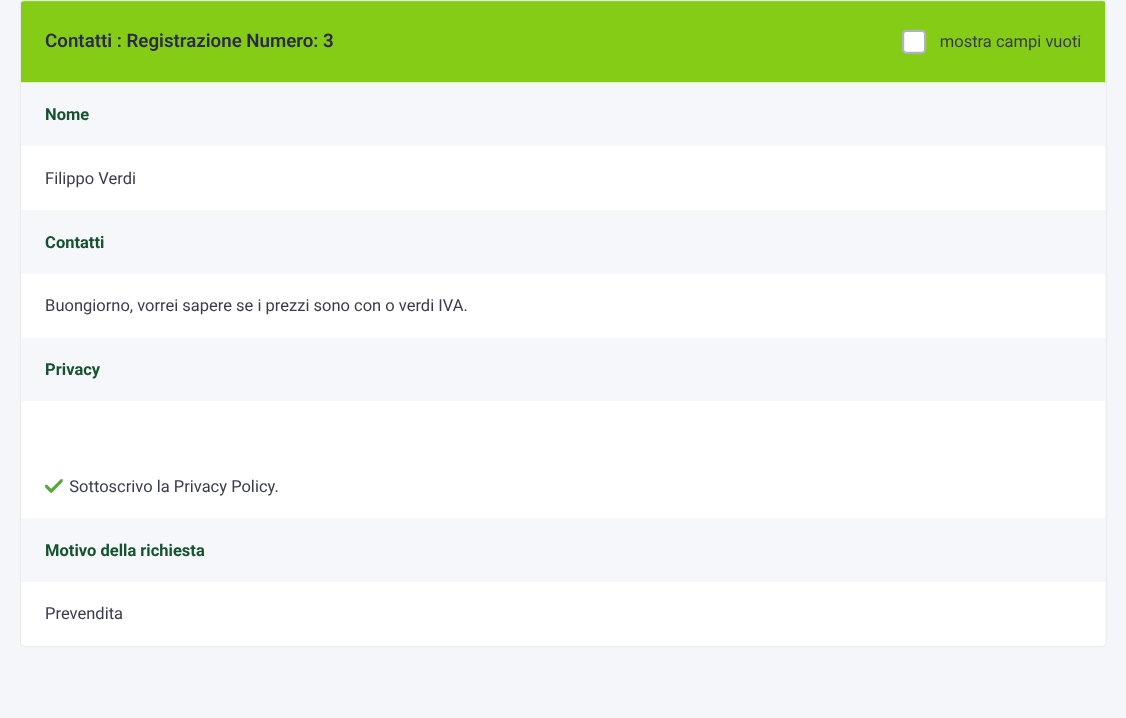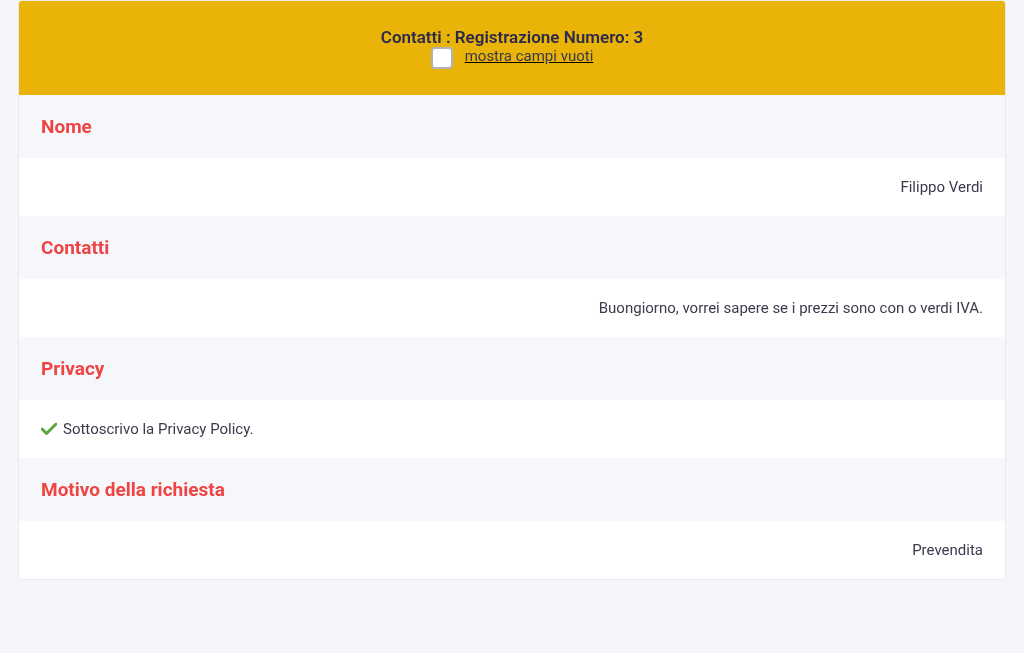--- a/index.html
+++ b/index.html
@@ -19,67 +19,66 @@
       border: 1px solid #e8e9ed;
       border-radius: 4px;
       margin: 0 18px;
       overflow: hidden;
     }
     .header {
       display: flex;
       justify-content: space-between;
       align-items: center;
       padding: 26px 22px 26px 22px;
-      background-color: #eab308;
-      flex-direction: column;
+      background-color: #84cc16;
     }
     .header-title {
       font-size: 17px;
       font-weight: 600;
       color: #2b2a4c;
     }
     .toggle-wrapper {
       display: flex;
+      align-items: center;
       gap: 12px;
-      text-decoration: underline;
     }
     .checkbox {
       width: 22px;
       height: 22px;
       border: 2px solid #b0b2bc;
       border-radius: 4px;
       background-color: #ffffff;
       cursor: pointer;
     }
     .toggle-label {
       font-size: 15px;
       color: #393a4a;
     }
     .field-label {
       padding: 20px 22px;
       background-color: #f6f7fb;
-      font-size: 19px;
+      font-size: 15px;
       font-weight: 700;
-      color: #ef4444;
+      color: #14532d;
     }
     .field-value {
       padding: 20px 22px;
       background-color: #ffffff;
       font-size: 15px;
       color: #3a3b4d;
-      text-align: right;
     }
     .field-value a {
       color: #3a6fb5;
       text-decoration: underline;
     }
     .consent-row {
       display: flex;
       align-items: center;
       gap: 6px;
+      margin-top: 48px;
     }
     .check-icon {
       width: 16px;
       height: 16px;
       display: inline-flex;
       align-items: center;
       justify-content: center;
     }
     .check-icon svg {
       width: 16px;

